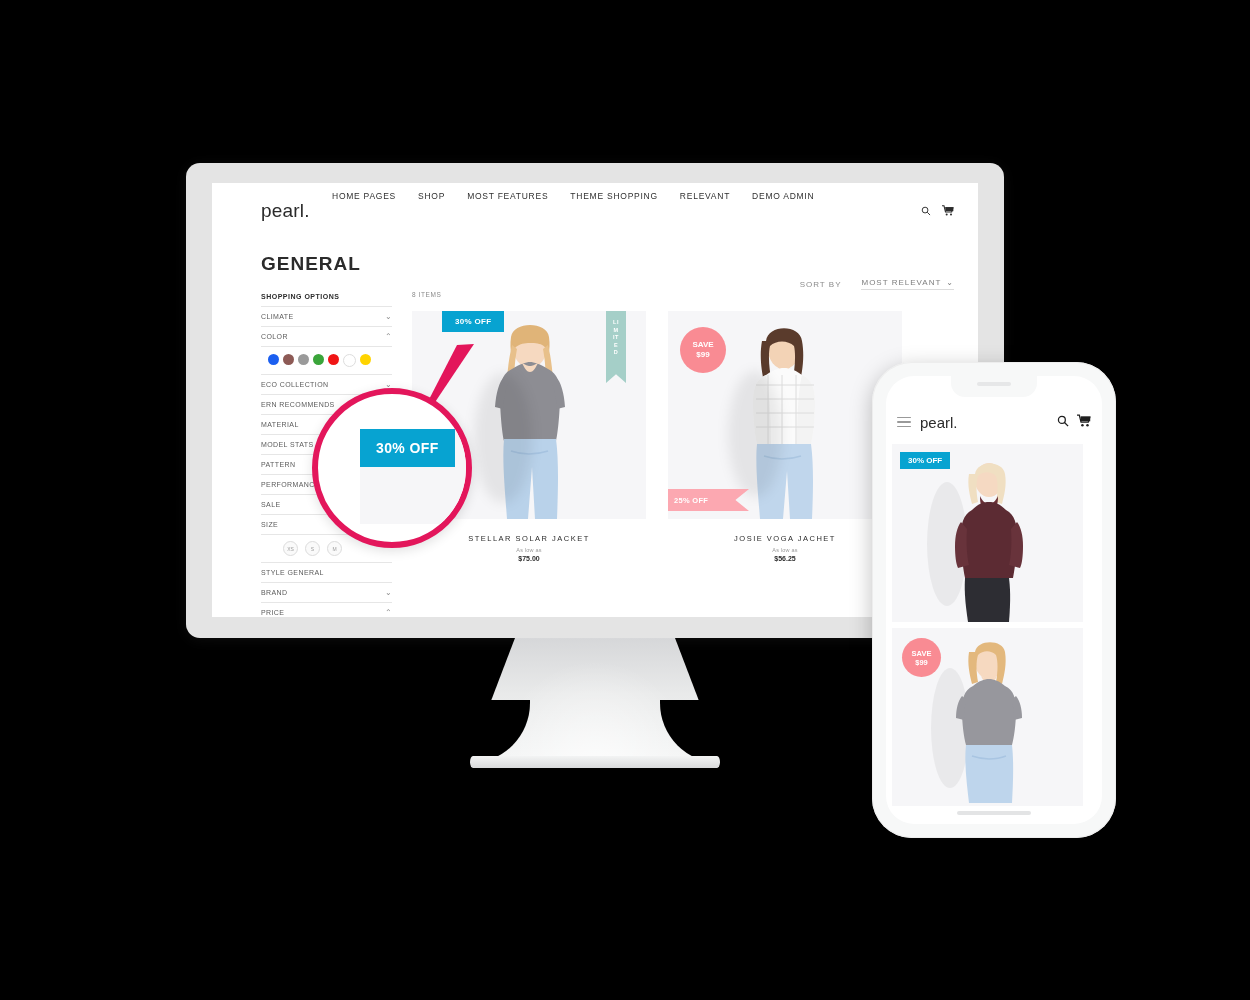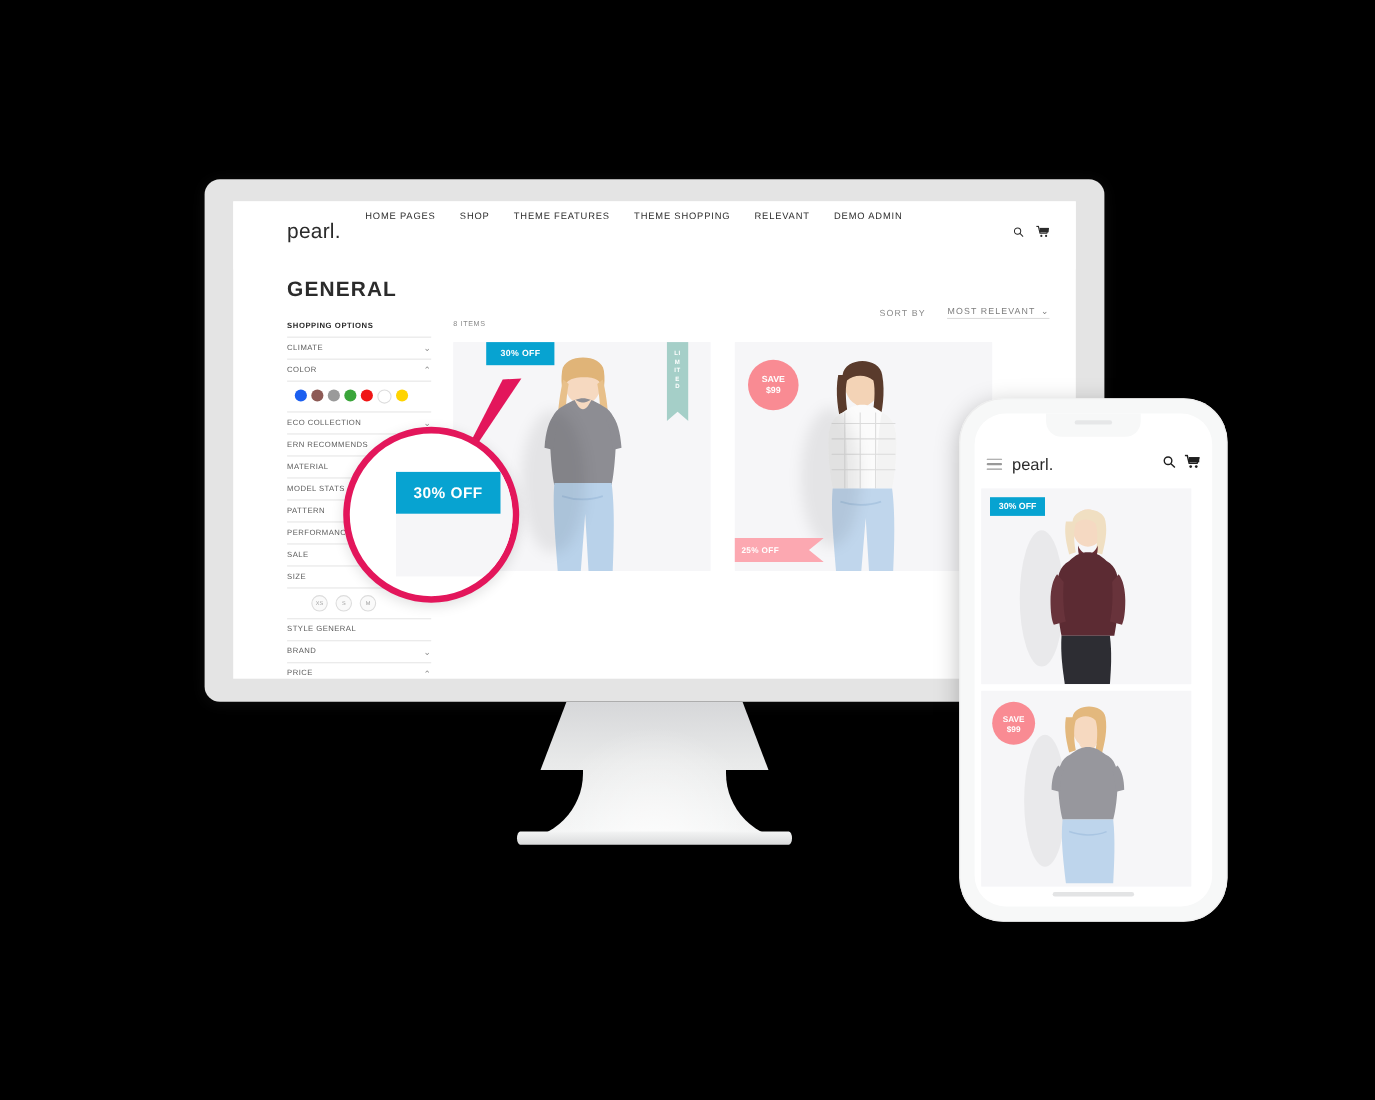--- a/index.html
+++ b/index.html
@@ -117,21 +117,21 @@
   <div id="monitor-base"></div>
 
   <div id="monitor-frame">
     <div id="monitor-screen">
 
       <div class="dk-nav">
         <div class="dk-logo">pearl.</div>
         <div class="dk-menu">
           <span>HOME PAGES</span>
           <span>SHOP</span>
-          <span>THEME FEATURES</span>
+          <span>MOST FEATURES</span>
           <span>THEME SHOPPING</span>
           <span>RELEVANT</span>
           <span>DEMO ADMIN</span>
         </div>
         <div class="dk-icons">
           <span>
             <svg width="10" height="10" viewBox="0 0 16 16">
                 <circle cx="6.5" cy="6.5" r="4.6" fill="none" stroke="#2b2b2b" stroke-width="1.5"></circle>
                 <line x1="10" y1="10" x2="14.5" y2="14.5" stroke="#2b2b2b" stroke-width="1.5"></line>
               </svg>
@@ -237,20 +237,25 @@
                 <path d="M100 58c8-5 14-7 18-7s10 2 18 7c10 5 12 14 12 26 0 16-2 38-4 46h-52c-2-8-4-30-4-46 0-12 2-21 12-26z" fill="#8d8d93"></path>
                 <path d="M92 66c-5 5-8 16-9 30l8 2c1-13 3-22 6-27zM144 66c5 5 8 16 9 30l-8 2c-1-13-3-22-6-27z" fill="#8d8d93"></path>
                 <path d="M110 52c3 6 5 9 8 9s5-3 8-9c-4 2-5 3-8 3s-4-1-8-3z" fill="#f6d9c0"></path>
                 <path d="M92 128h52c3 22 2 54 1 80h-22l-3-52-4 52H95c-2-28-5-58-3-80z" fill="#b9d2ea"></path>
                 <path d="M99 140c6 2 12 3 18 3s13-1 19-3" stroke="#a6c3e0" fill="none" stroke-width="1.5"></path>
               </svg>
               <div class="badge-off">30% OFF</div>
               <div class="ribbon-lim">
                 <span style="display:block;word-break:break-all;width:7px;margin:0 auto;">LIMITED</span>
               </div>
+            </div>
+            <div class="card-info">
+              <div class="p-name">STELLAR SOLAR JACKET</div>
+              <div class="p-aslow">As low as</div>
+              <div class="p-price">$75.00</div>
             </div>
           </div>
 
           <div class="card">
             <div class="card-img">
               <div class="shadow-blob" style="left:60px;top:60px;width:54px;height:126px;"></div>
               <svg width="234" height="208" viewBox="0 0 234 208">
                 <ellipse cx="116" cy="38" rx="16" ry="20" fill="#f3d3b6"></ellipse>
                 <path d="M98 30c2-17 34-17 36 0 3 16 0 34-3 44l-7-3c3-12 4-28 2-36-6-6-18-6-24 0-2 8-1 24 2 36l-7 3c-3-10-6-28-3-44z" fill="#5a3b2c"></path>
                 <path d="M108 53c3 5 5 7 8 7s5-2 8-7c-4 2-5 2-8 2s-4 0-8-2z" fill="#f3d3b6"></path>
@@ -261,20 +266,25 @@
                 </g>
                 <path d="M89 133h54c3 22 2 52 1 75h-22l-3-48-4 48H92c-2-26-5-55-3-75z" fill="#c0d6ec"></path>
                 <path d="M96 145c6 2 12 3 18 3s13-1 19-3" stroke="#abc6e1" fill="none" stroke-width="1.5"></path>
               </svg>
               <div class="badge-save">
                 <span>SAVE</span>
                 <span>$99</span>
               </div>
               <div class="ribbon-20">25% OFF</div>
             </div>
+            <div class="card-info">
+              <div class="p-name">JOSIE VOGA JACHET</div>
+              <div class="p-aslow">As low as</div>
+              <div class="p-price">$56.25</div>
+            </div>
           </div>
 
         </div>
       </div>
 
     </div>
   </div>
 
   <svg id="mag-pointer">
     <polygon points="457,345 474,344 403,450" fill="#e3165b"></polygon>

